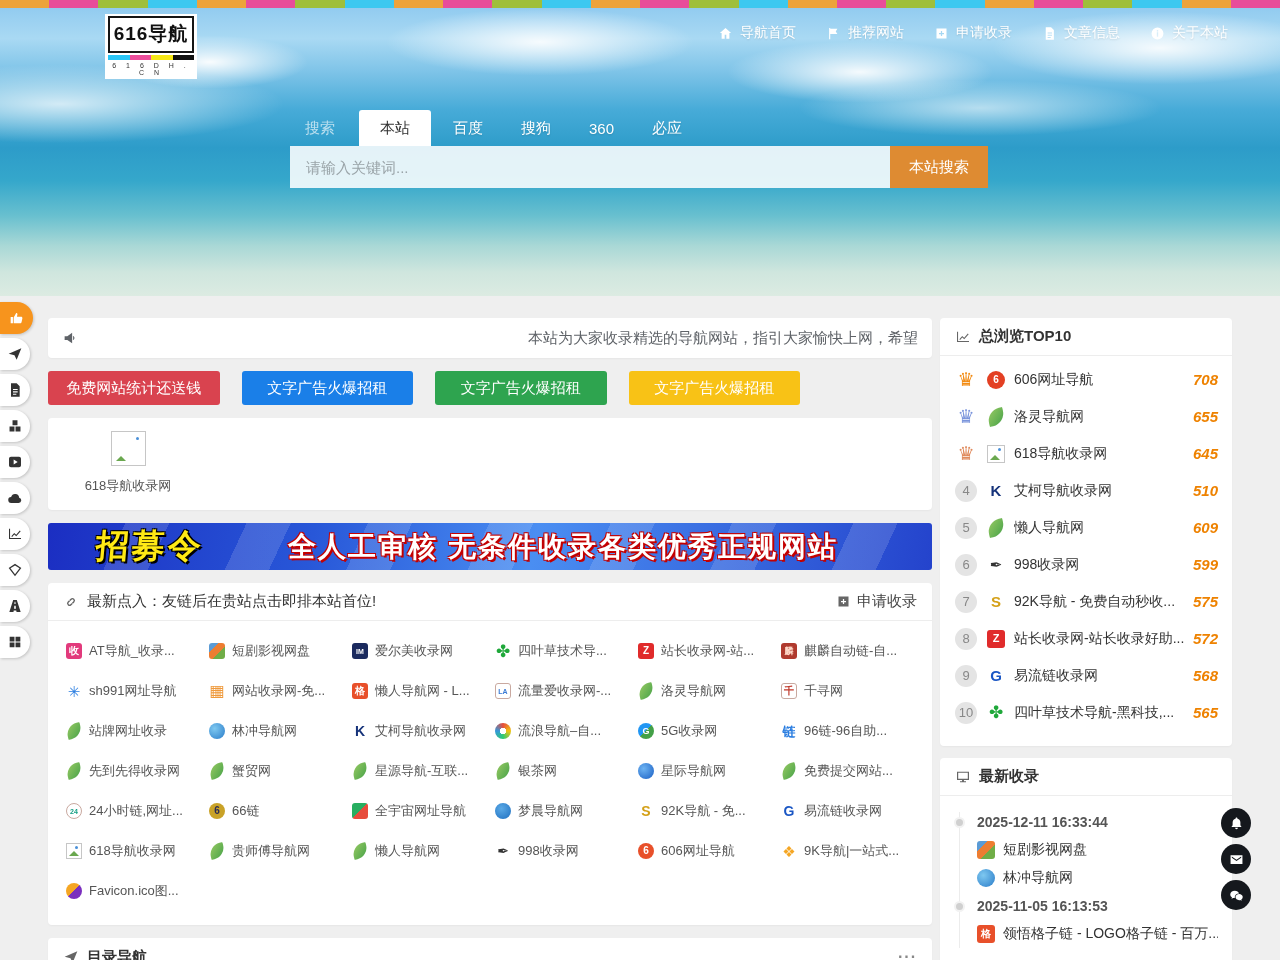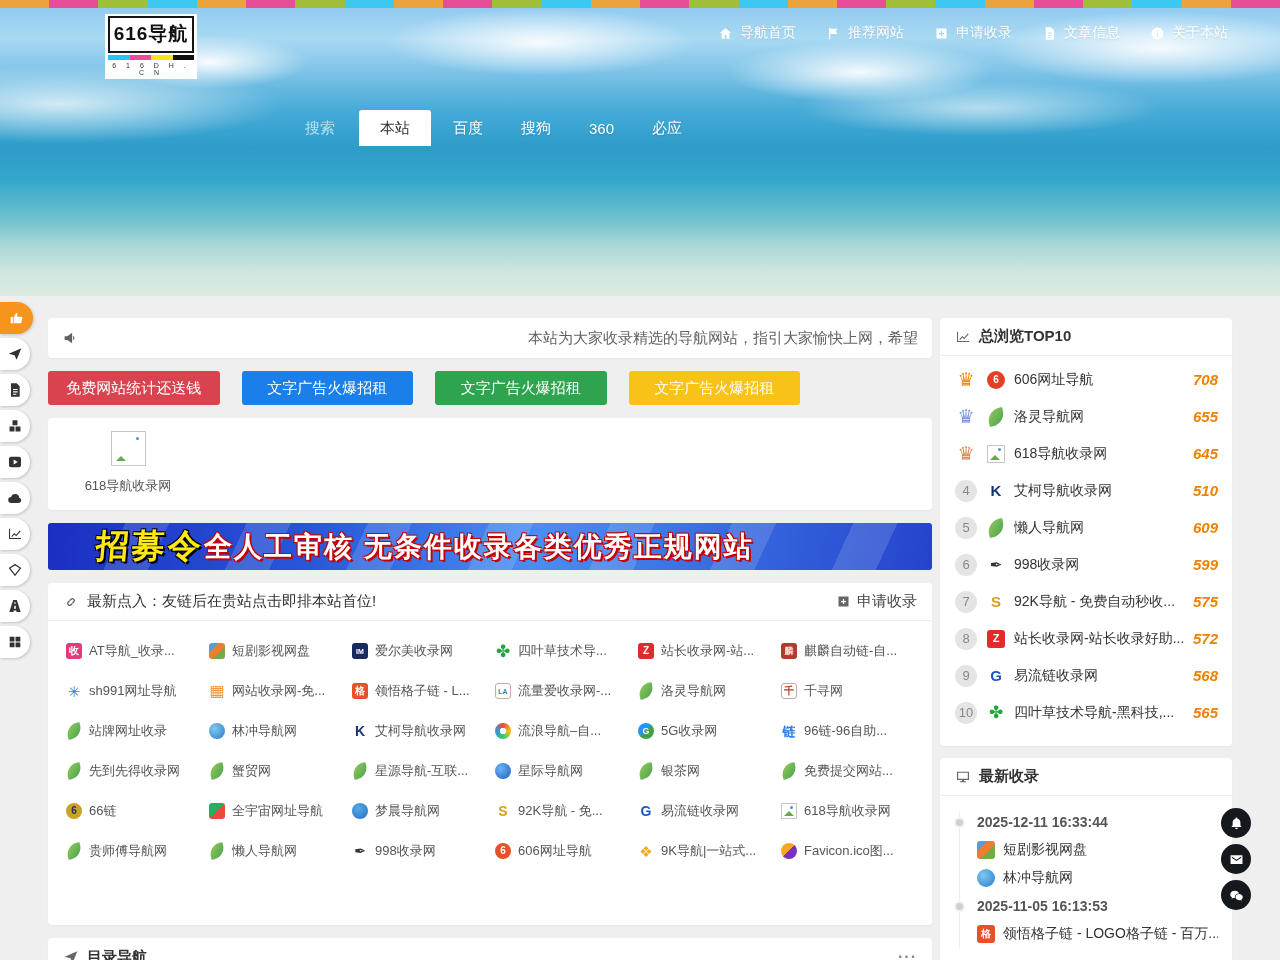--- a/index.html
+++ b/index.html
@@ -57,21 +57,21 @@
   .feat-item { width:96px; margin-left:32px; text-align:center; cursor:pointer; }
   .feat-item .thumb { width:35px; height:35px; margin:0 auto; }
   .feat-item .fname { margin-top:11px; font-size:13px; color:#555; white-space:nowrap; }
 
   .banner { position:absolute; left:0; top:205px; width:884px; height:47px; border-radius:3px; overflow:hidden; display:flex; align-items:center; cursor:pointer;
     background:linear-gradient(100deg,#1b2ec2 0%,#2857d8 30%,#4a8ef2 55%,#2443cc 100%); }
   .banner::before { content:""; position:absolute; inset:0;
     background:repeating-linear-gradient(115deg, transparent 0 70px, rgba(255,255,255,.14) 70px 110px); }
   .banner-badge { position:relative; margin-left:48px; font-size:33px; font-weight:900; color:#ffe915; letter-spacing:3px; transform:skewX(-5deg);
     text-shadow:2px 2px 0 #000,-1px -1px 0 #000,1px -1px 0 #000,-1px 1px 0 #000; }
-  .banner-text { position:relative; flex:1; font-size:28px; font-weight:900; color:#fff; letter-spacing:2px; padding-right:10px;
+  .banner-text { position:relative; flex:1; text-align:center; font-size:28px; font-weight:900; color:#fff; letter-spacing:2px; padding-right:10px;
     text-shadow:2px 2px 0 #c40000,-1px -1px 0 #c40000,1px -1px 0 #c40000,-1px 1px 0 #c40000; }
 
   .latest-card { left:0; top:265px; width:884px; height:342px; }
   .apply-link { display:flex; align-items:center; gap:6px; color:#444; cursor:pointer; }
   .links-grid { display:grid; grid-template-columns:repeat(6,1fr); grid-auto-rows:40px; padding:10px 8px 0 18px; }
   .link-item { display:flex; align-items:center; gap:7px; font-size:13px; color:#555; white-space:nowrap; overflow:hidden; cursor:pointer; }
 
   .dir-card { left:0; top:620px; width:884px; height:56px; }
   .dir-card .card-head { border-bottom:none; font-weight:bold; }
   .dir-more { color:#888; font-size:16px; letter-spacing:1px; cursor:pointer; }
@@ -201,20 +201,24 @@
 
   <div class="search-area">
     <div class="tabs-row" id="tabsRow">
         <span class="search-label">搜索</span>
         <div class="stab active">本站</div>
         <div class="stab">百度</div>
         <div class="stab">搜狗</div>
         <div class="stab">360</div>
         <div class="stab">必应</div>
       </div>
+    <div class="search-bar">
+      <input placeholder="请输入关键词..." style="">
+      <button class="search-btn">本站搜索</button>
+    </div>
   </div>
 </div>
 
 <div class="main">
 
   <div class="card notice-card">
     <span class="hd-icon">
         <svg width="18" height="18" viewBox="0 0 24 24">
           <path fill="currentColor" fill-rule="evenodd" d="M3.5 9.5v5h3.6l6.4 4.5v-14L7.1 9.5z M15.6 9.2a4.3 4.3 0 0 1 0 5.6l-1.2-1a2.8 2.8 0 0 0 0-3.6z"></path>
         </svg>
@@ -287,21 +291,21 @@
         <div class="link-item">
           <span class="sico" style="height: 16px; width: 16px; color: rgb(42, 125, 224); font-size: 15px; font-weight: bold;">✳</span>
           <span>sh991网址导航</span>
         </div>
         <div class="link-item">
           <span class="sico" style="height: 16px; width: 16px; color: rgb(239, 154, 60); font-size: 16px; font-weight: bold;">▦</span>
           <span>网站收录网-免...</span>
         </div>
         <div class="link-item">
           <span class="sico" style="height: 16px; width: 16px; background: rgb(232, 80, 42); border-radius: 3px; color: rgb(255, 255, 255); font-size: 10px; font-weight: bold;">格</span>
-          <span>领悟格子链 - L...</span>
+          <span>懒人导航网 - L...</span>
         </div>
         <div class="link-item">
           <span class="sico" style="height: 16px; width: 16px; background: rgb(255, 255, 255); border-radius: 3px; border: 1px solid rgb(201, 169, 160); color: rgb(58, 123, 213); font-size: 7px; font-weight: bold;">LA</span>
           <span>流量爱收录网-...</span>
         </div>
         <div class="link-item">
           <span class="sico ico-leaf" style="height: 16px; width: 16px;"></span>
           <span>洛灵导航网</span>
         </div>
         <div class="link-item">
@@ -338,30 +342,34 @@
         </div>
         <div class="link-item">
           <span class="sico ico-leaf" style="height: 16px; width: 16px;"></span>
           <span>蟹贸网</span>
         </div>
         <div class="link-item">
           <span class="sico ico-leaf" style="height: 16px; width: 16px;"></span>
           <span>星源导航-互联...</span>
         </div>
         <div class="link-item">
+          <span class="sico ico-leaf" style="height: 16px; width: 16px;"></span>
+          <span>银茶网</span>
+        </div>
+        <div class="link-item">
           <span class="sico" style="height: 16px; width: 16px; background: radial-gradient(circle at 35% 35%, rgb(109, 179, 242), rgb(26, 95, 196)); border-radius: 50%;"></span>
           <span>星际导航网</span>
         </div>
         <div class="link-item">
           <span class="sico ico-leaf" style="height: 16px; width: 16px;"></span>
-          <span>银茶网</span>
-        </div>
-        <div class="link-item">
-          <span class="sico ico-leaf" style="height: 16px; width: 16px;"></span>
           <span>免费提交网站...</span>
+        </div>
+        <div class="link-item">
+          <span class="sico" style="height: 16px; width: 16px; background: rgb(255, 255, 255); border-radius: 50%; border: 1px solid rgb(201, 169, 160); color: rgb(22, 160, 133); font-size: 7px; font-weight: bold;">24</span>
+          <span>24小时链,网址...</span>
         </div>
         <div class="link-item">
           <span class="sico" style="height: 16px; width: 16px; background: rgb(201, 162, 39); border-radius: 50%; color: rgb(44, 44, 84); font-size: 10px; font-weight: bold;">6</span>
           <span>66链</span>
         </div>
         <div class="link-item">
           <span class="sico" style="height: 16px; width: 16px; background: linear-gradient(135deg, rgb(39, 174, 96) 50%, rgb(231, 76, 60) 50%); border-radius: 3px;"></span>
           <span>全宇宙网址导航</span>
         </div>
         <div class="link-item">

